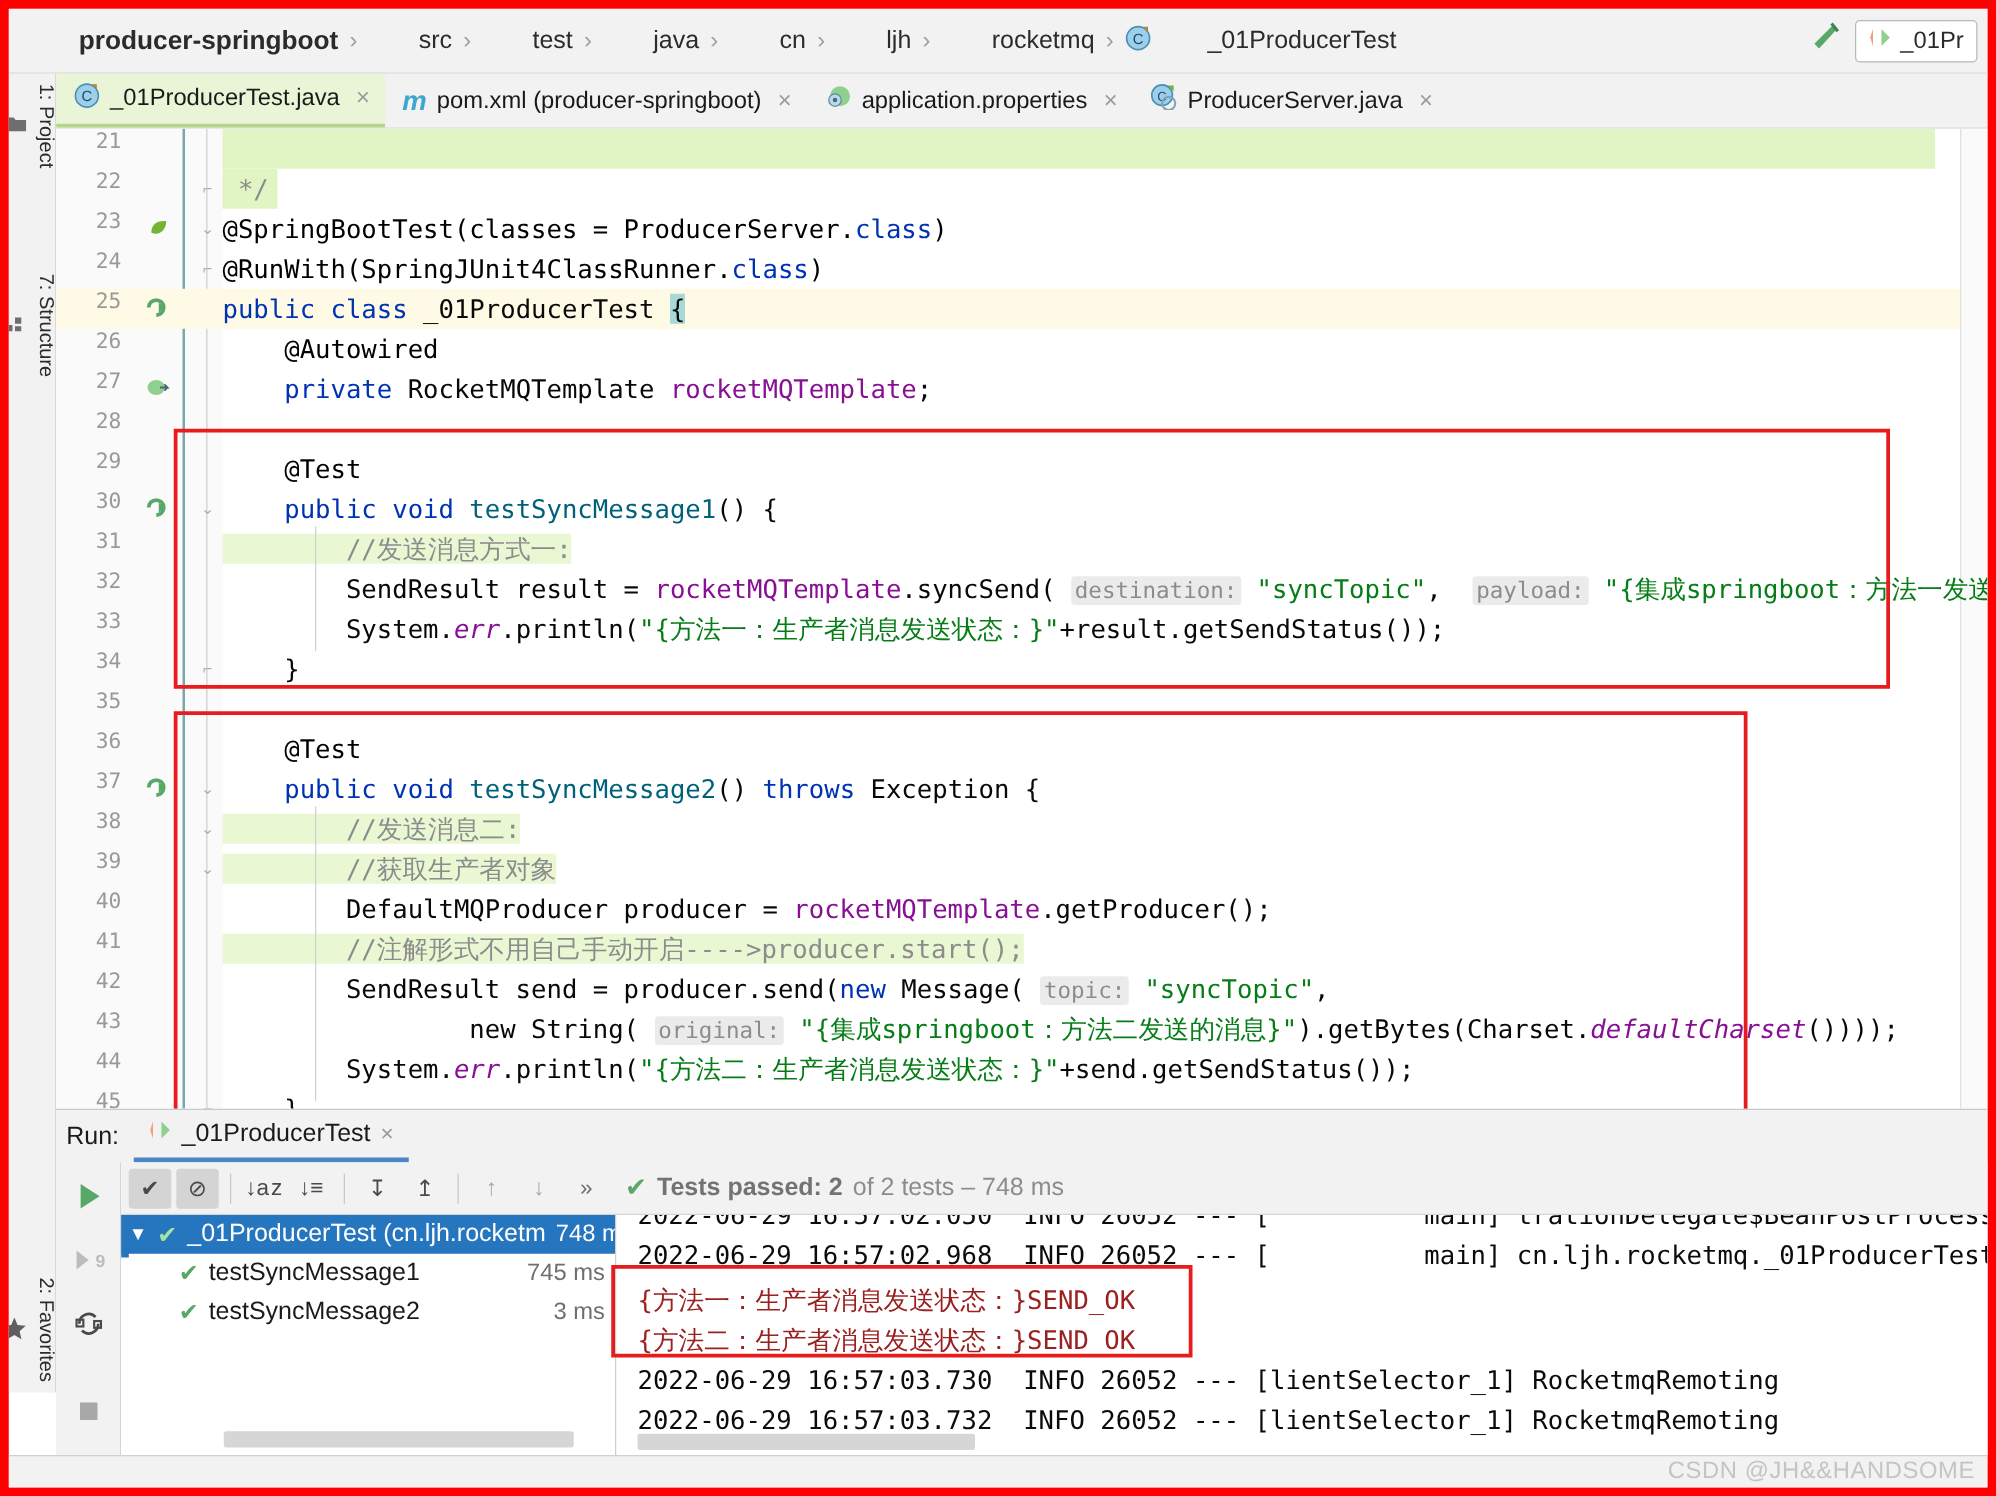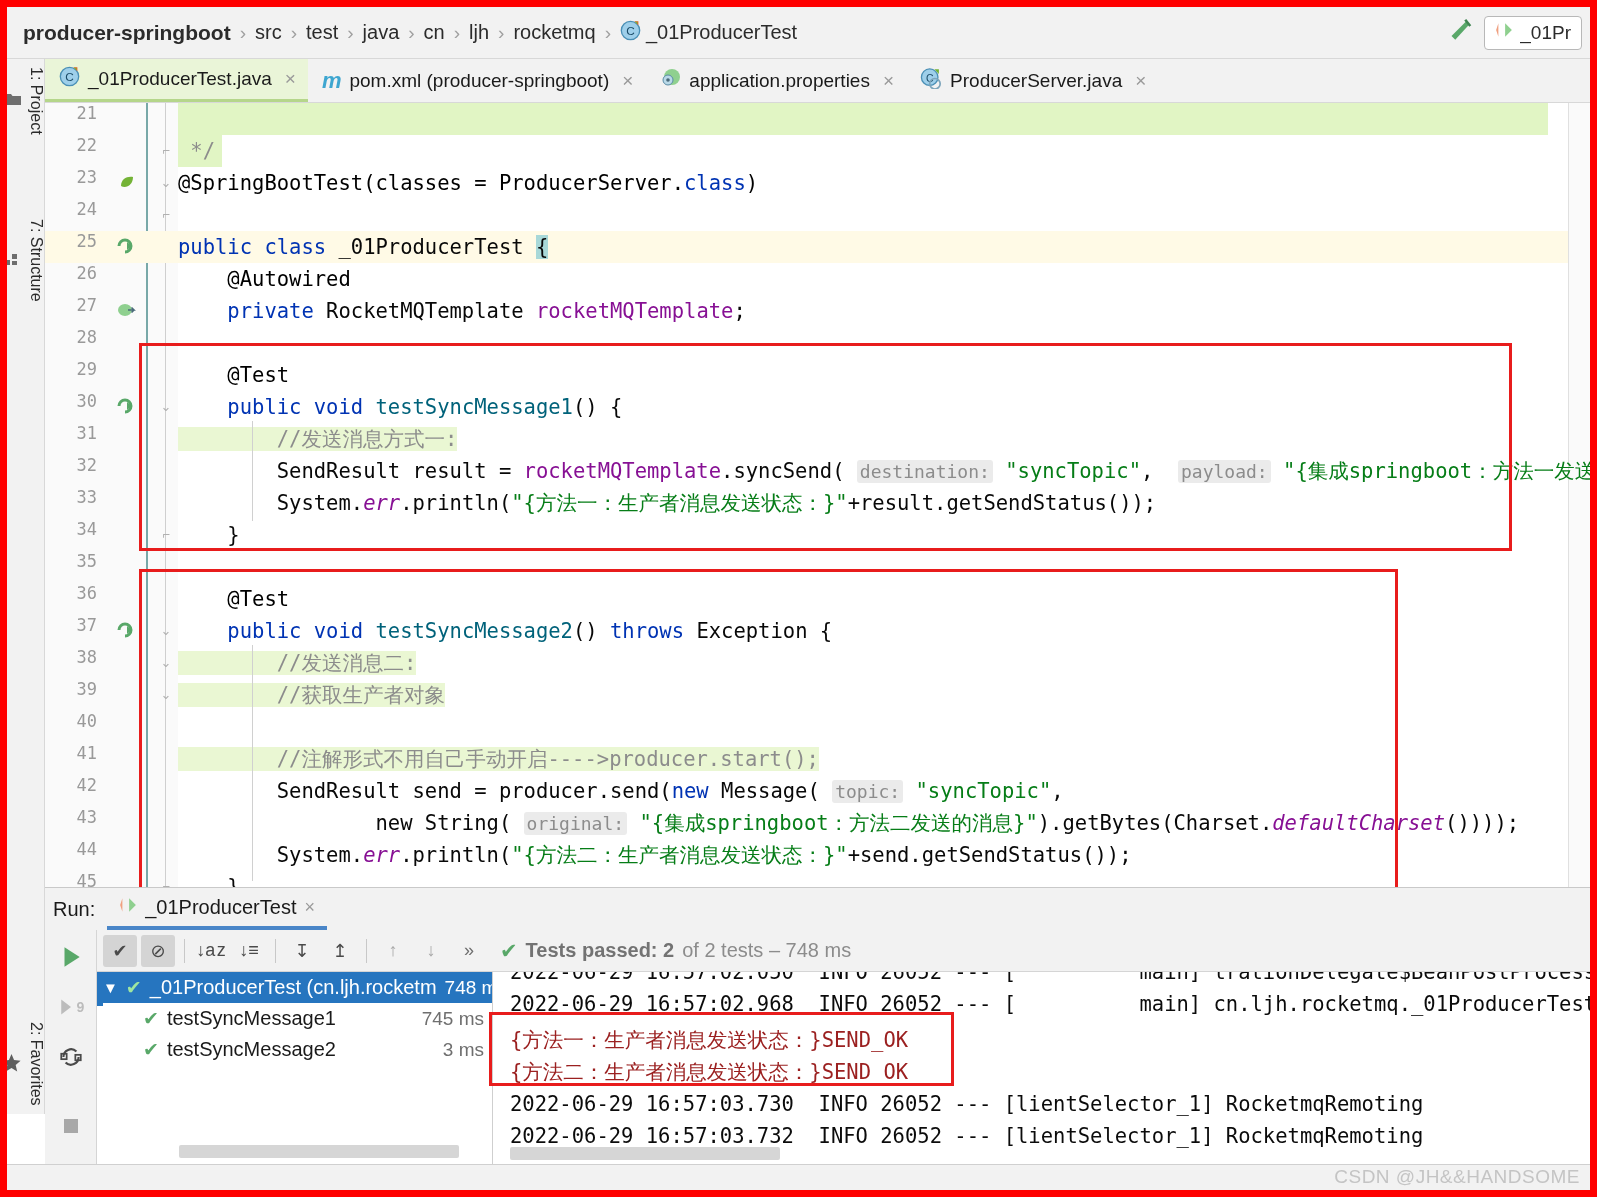--- a/index.html
+++ b/index.html
@@ -17,21 +17,21 @@
     border: 7px solid #ff0000;
   }
   
   .navbar {
     position: absolute; left: 0; top: 0; right: 0; height: 52px;
     background: #f2f2f2;
     border-bottom: 1px solid #d8d8d8;
     display: flex; align-items: center;
     padding-left: 16px;
   }
-  .crumb { font-size: 20px; color: #2b2b2b; white-space: nowrap; }
+  .crumb { font-size: 20px; color: #2b2b2b; white-space: nowrap; margin-left: 40px; }
   .crumb.root { font-weight: bold; font-size: 21px; }
   .crumb-sep { color: #a0a0a0; font-size: 19px; margin: 0 9px; }
   .crumb-ico { margin-right: 5px; }
   .navbar-right { margin-left: auto; display: flex; align-items: center; gap: 10px; padding-right: 8px; }
   .run-config {
     border: 1px solid #b8b8b8; background: #fff; border-radius: 4px;
     height: 34px; display: flex; align-items: center; gap: 7px;
     padding: 0 10px; font-size: 19px; color: #2b2b2b;
     max-width: 120px; overflow: hidden;
   }
@@ -378,20 +378,21 @@
     <div class="fold" style="top:422px;">⌐</div>
     <div class="fold" style="top:518px;">⌄</div>
     <div class="fold" style="top:550px;">⌄</div>
     <div class="fold" style="top:582px;">⌄</div>
     <div class="fold" style="top:774px;">⌐</div>
 
     <div class="code-line" style="top:32px;"><span class="cmtpl"> */</span></div>
 
     <div class="code-line" style="top:64px;"><span class="anno">@SpringBootTest(classes = ProducerServer.</span><span class="kw">class</span><span class="anno">)</span></div>
 
+    <div class="code-line" style="top:96px;"><span class="anno">@RunWith(SpringJUnit4ClassRunner.</span><span class="kw">class</span><span class="anno">)</span></div>
 
     <div class="code-line" style="top:128px;"><span class="kw">public class </span><span>_01ProducerTest </span><span class="cursorbox">{</span></div>
 
     <div class="code-line" style="top:160px;"><span class="anno">    @Autowired</span></div>
 
     <div class="code-line" style="top:192px;"><span class="kw">    private </span><span>RocketMQTemplate </span><span class="fieldp">rocketMQTemplate</span><span>;</span></div>
 
     <div class="code-line" style="top:256px;"><span class="anno">    @Test</span></div>
 
     <div class="code-line" style="top:288px;"><span class="kw">    public void </span><span style="color:#00627a">testSyncMessage1</span><span>() {</span></div>
@@ -404,20 +405,21 @@
 
     <div class="code-line" style="top:416px;"><span>    }</span></div>
 
     <div class="code-line" style="top:480px;"><span class="anno">    @Test</span></div>
 
     <div class="code-line" style="top:512px;"><span class="kw">    public void </span><span style="color:#00627a">testSyncMessage2</span><span>() </span><span class="kw">throws </span><span>Exception {</span></div>
 
     <div class="code-line" style="top:544px;"><span class="cmt">        //发送消息二:</span></div>
     <div class="code-line" style="top:576px;"><span class="cmt">        //获取生产者对象</span></div>
 
+    <div class="code-line" style="top:608px;"><span>        DefaultMQProducer producer = </span><span class="fieldp">rocketMQTemplate</span><span>.getProducer();</span></div>
 
     <div class="code-line" style="top:640px;"><span class="cmt">        //注解形式不用自己手动开启----&gt;producer.start();</span></div>
 
     <div class="code-line" style="top:672px;"><span>        SendResult send = producer.send(</span><span class="kw">new </span><span>Message( </span><span class="hint">topic:</span><span class="str"> "syncTopic"</span><span>,</span></div>
 
     <div class="code-line" style="top:704px;"><span>                new String( </span><span class="hint">original:</span><span class="str"> "{集成springboot：方法二发送的消息}"</span><span>).getBytes(Charset.</span><span class="stat">defaultCharset</span><span>())));</span></div>
 
     <div class="code-line" style="top:736px;"><span>        System.</span><span class="stat">err</span><span>.println(</span><span class="str">"{方法二：生产者消息发送状态：}"</span><span>+send.getSendStatus());</span></div>
 
     <div class="code-line" style="top:768px;"><span>    }</span></div>

